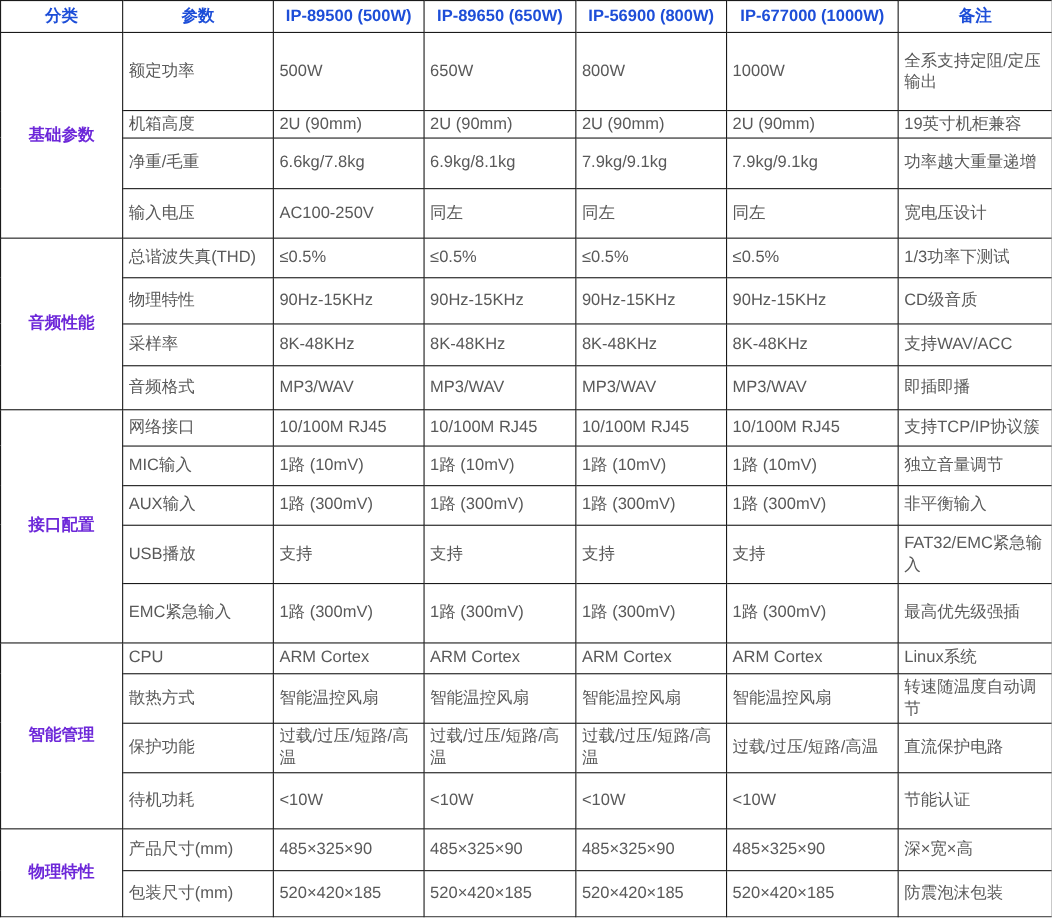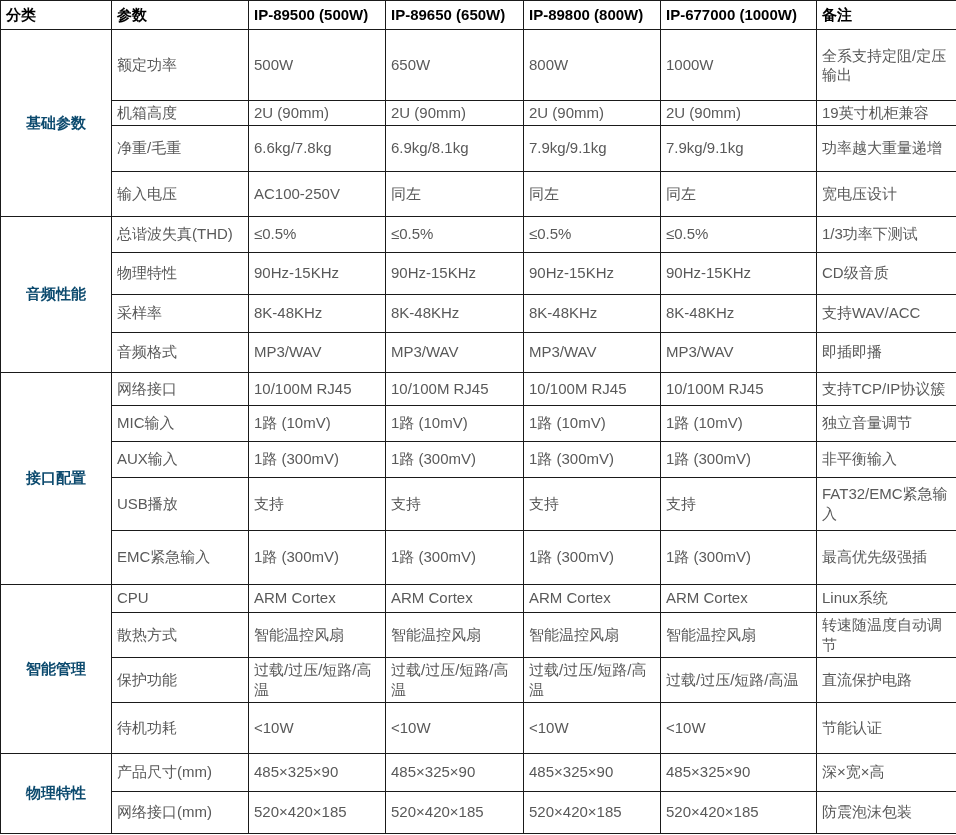--- a/index.html
+++ b/index.html
@@ -1,42 +1,42 @@
 <!DOCTYPE html>
 <html><head>
 <meta charset="utf-8">
 <style>
   html,body{margin:0;padding:0;background:#fff;}
   body{width:956px;font-family:"Liberation Sans","DejaVu Sans",sans-serif;}
   table{border-collapse:collapse;table-layout:fixed;width:956px;}
   th,td{border:1px solid #1a1a1a;padding:2px 5px;font-size:15px;line-height:1.3;vertical-align:middle;overflow:hidden;word-break:break-word;background:#fff;}
-  th{font-weight:bold;color:#000000;text-align:left;}
+  th{font-weight:bold;color:#1d4ed8;text-align:center;}
   td{color:#595959;text-align:left;}
-  td.cat{font-weight:bold;color:#0c4a6e;text-align:center;}
+  td.cat{font-weight:bold;color:#6d28d9;text-align:center;}
 </style>
 </head>
 <body>
 
 <table>
   <colgroup>
     <col style="width:111px">
       <col style="width:137px">
       <col style="width:137px">
       <col style="width:138px">
       <col style="width:137px">
       <col style="width:156px">
       <col style="width:140px">
   </colgroup>
   <thead>
     <tr style="height:29px">
       <th>分类</th>
       <th>参数</th>
       <th>IP-89500 (500W)</th>
       <th>IP-89650 (650W)</th>
-      <th>IP-89800 (800W)</th>
+      <th>IP-56900 (800W)</th>
       <th>IP-677000 (1000W)</th>
       <th>备注</th>
     </tr>
   </thead>
   <tbody>
 
     <tr style="height:71px">
       <td class="cat" rowspan="4">基础参数</td>
       <td>额定功率</td>
       <td>500W</td>
@@ -183,21 +183,21 @@
     <tr style="height:38px">
       <td class="cat" rowspan="2">物理特性</td>
       <td>产品尺寸(mm)</td>
       <td>485×325×90</td>
       <td>485×325×90</td>
       <td>485×325×90</td>
       <td>485×325×90</td>
       <td>深×宽×高</td>
     </tr>
     <tr style="height:42px">
-      <td>网络接口(mm)</td>
+      <td>包装尺寸(mm)</td>
       <td>520×420×185</td>
       <td>520×420×185</td>
       <td>520×420×185</td>
       <td>520×420×185</td>
       <td>防震泡沫包装</td>
     </tr>
   </tbody>
 </table>
 
 </body></html>

